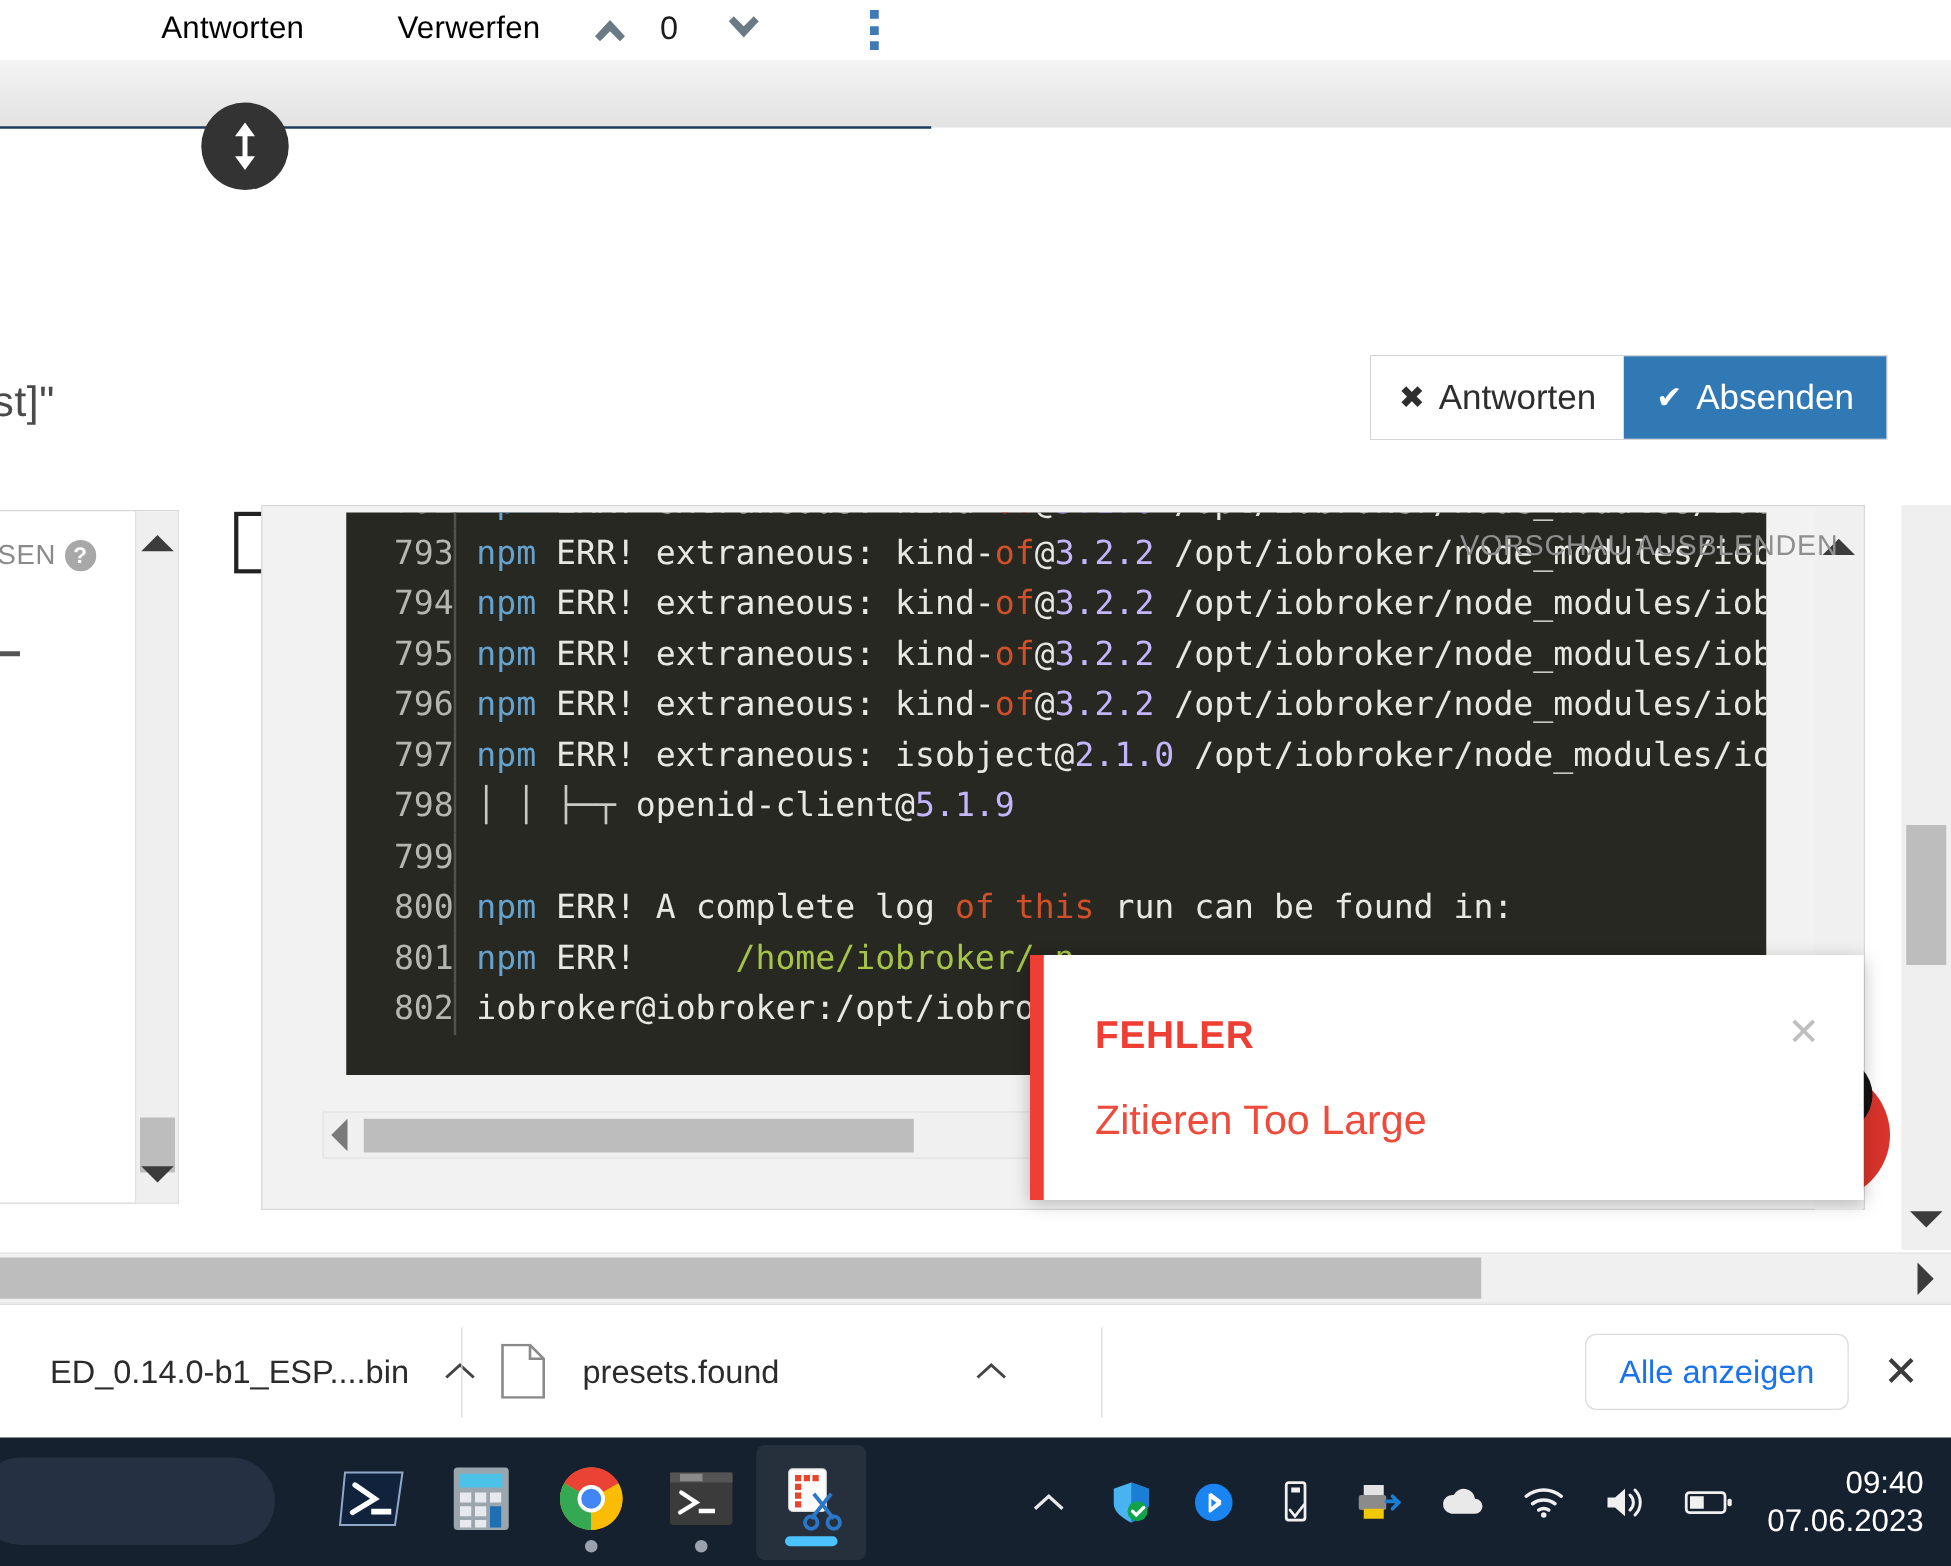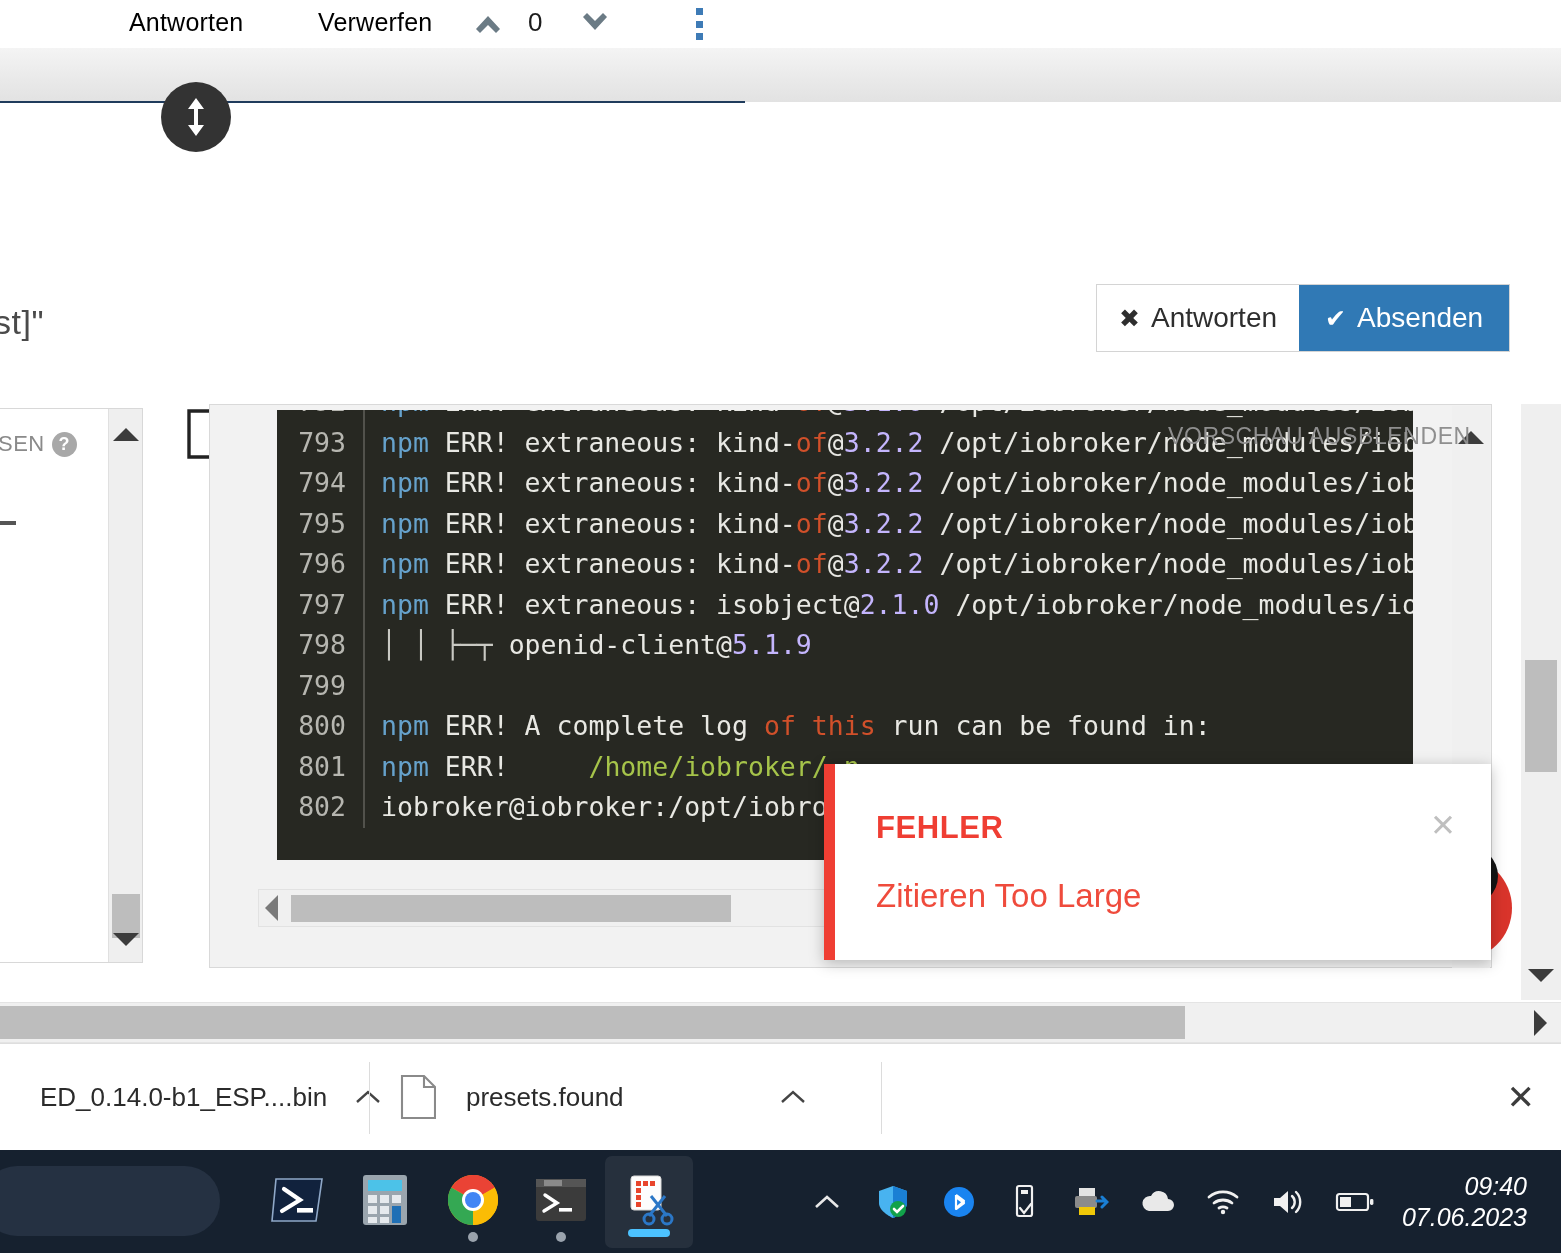--- a/index.html
+++ b/index.html
@@ -121,21 +121,21 @@
   }
   .term-inner {
     position: absolute; left: 0; top: -28px; width: 2400px;
     font-family: "DejaVu Sans Mono", monospace;
     font-size: 26.5px; line-height: 40.5px; color: #e8e8e3;
     white-space: pre;
   }
   .tline { display: block; height: 40.5px; }
   .ln {
     display: inline-block; width: 88px; text-align: right;
-    color: #b6b6b0; padding-right: 17px;
+    color: #b6b6b0; 
     border-right: 2px solid #52524c; margin-right: 16px;
   }
   .k-npm { color: #66a2cc; }
   .k-ver { color: #c4b5fd; }
   .k-op  { color: #d1502a; }
   .k-path{ color: #a6c44a; }
   .k-tree{ color: #c9c9c3; }
 
   .watermark {
     position: absolute; left: 1168px; top: 423px;
@@ -240,21 +240,21 @@
   }
   .tb-apps { position: absolute; left: 253px; top: 0; height: 103px; display: flex; align-items: center; gap: 0; }
   .tb-app {
     width: 88px; height: 103px; display: flex; align-items: center; justify-content: center;
     position: relative; cursor: pointer;
   }
   .tb-app.active { background: rgba(255,255,255,.07); border-radius: 7px; height: 92px; }
   .tb-dot { position: absolute; bottom: 11px; left: 50%; transform: translateX(-50%);
             width: 10px; height: 10px; border-radius: 5px; background: #9aa3ad; }
   .tb-dot.wide { width: 42px; height: 8px; border-radius: 4px; background: #4cc2ff; }
-  .tray { position: absolute; right: 12px; top: 0; height: 103px; display: flex; align-items: center; font-style: italic; }
+  .tray { position: absolute; right: 0; top: 0; height: 103px; display: flex; align-items: center; }
   .tray-ico { width: 66px; height: 103px; display: flex; align-items: center; justify-content: center; cursor: pointer; }
   .clock { color: #ffffff; font-size: 25px; line-height: 31px; text-align: right;
            padding-right: 22px; padding-left: 14px; cursor: pointer; }
 </style>
 </head>
 <body>
 
 <div id="root">
 
   <div class="post-header">
@@ -420,20 +420,21 @@
       <span class="dl-name">presets.found</span>
       <span class="dl-caret" style="margin-left:150px;">
         <svg width="30" height="22" viewBox="0 0 30 22">
             <path d="M4 16 L15 6 L26 16"></path>
           </svg>
       </span>
       <div class="dl-divider" style="right:0;"></div>
     </div>
 
     <div class="dl-spacer"></div>
+    <button class="dl-showall">Alle anzeigen</button>
     <span class="dl-close">✕</span>
   </div>
 
   <div class="taskbar">
     <div class="tb-search"></div>
 
     <div class="tb-apps">
 
       <div class="tb-app">
         <span>

